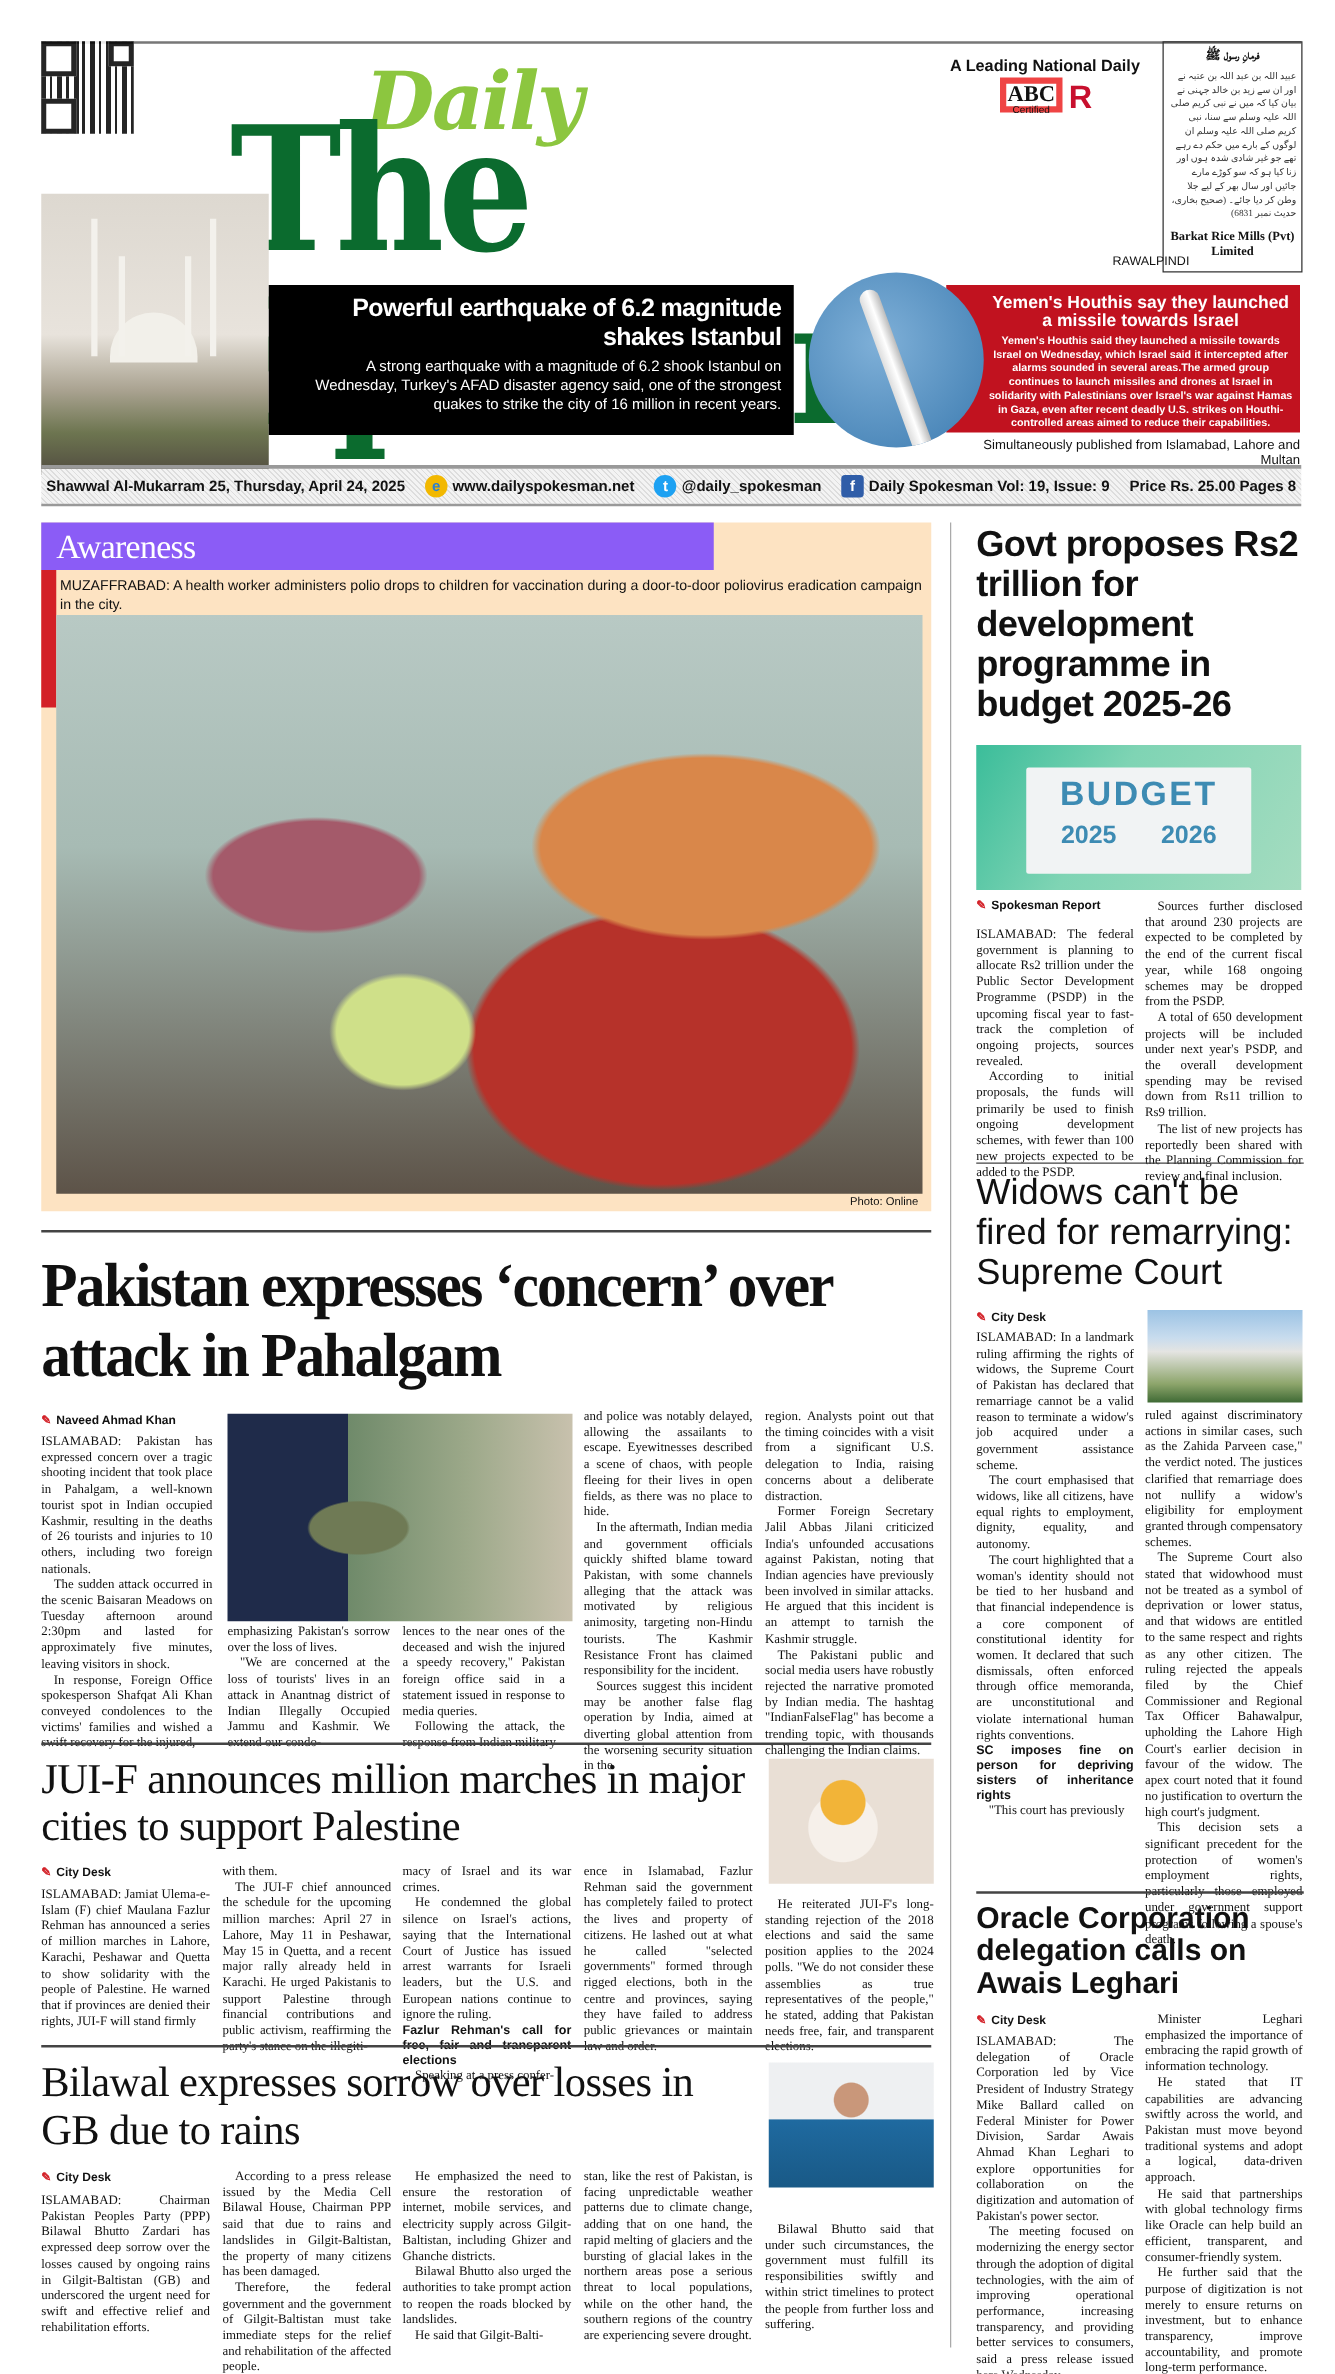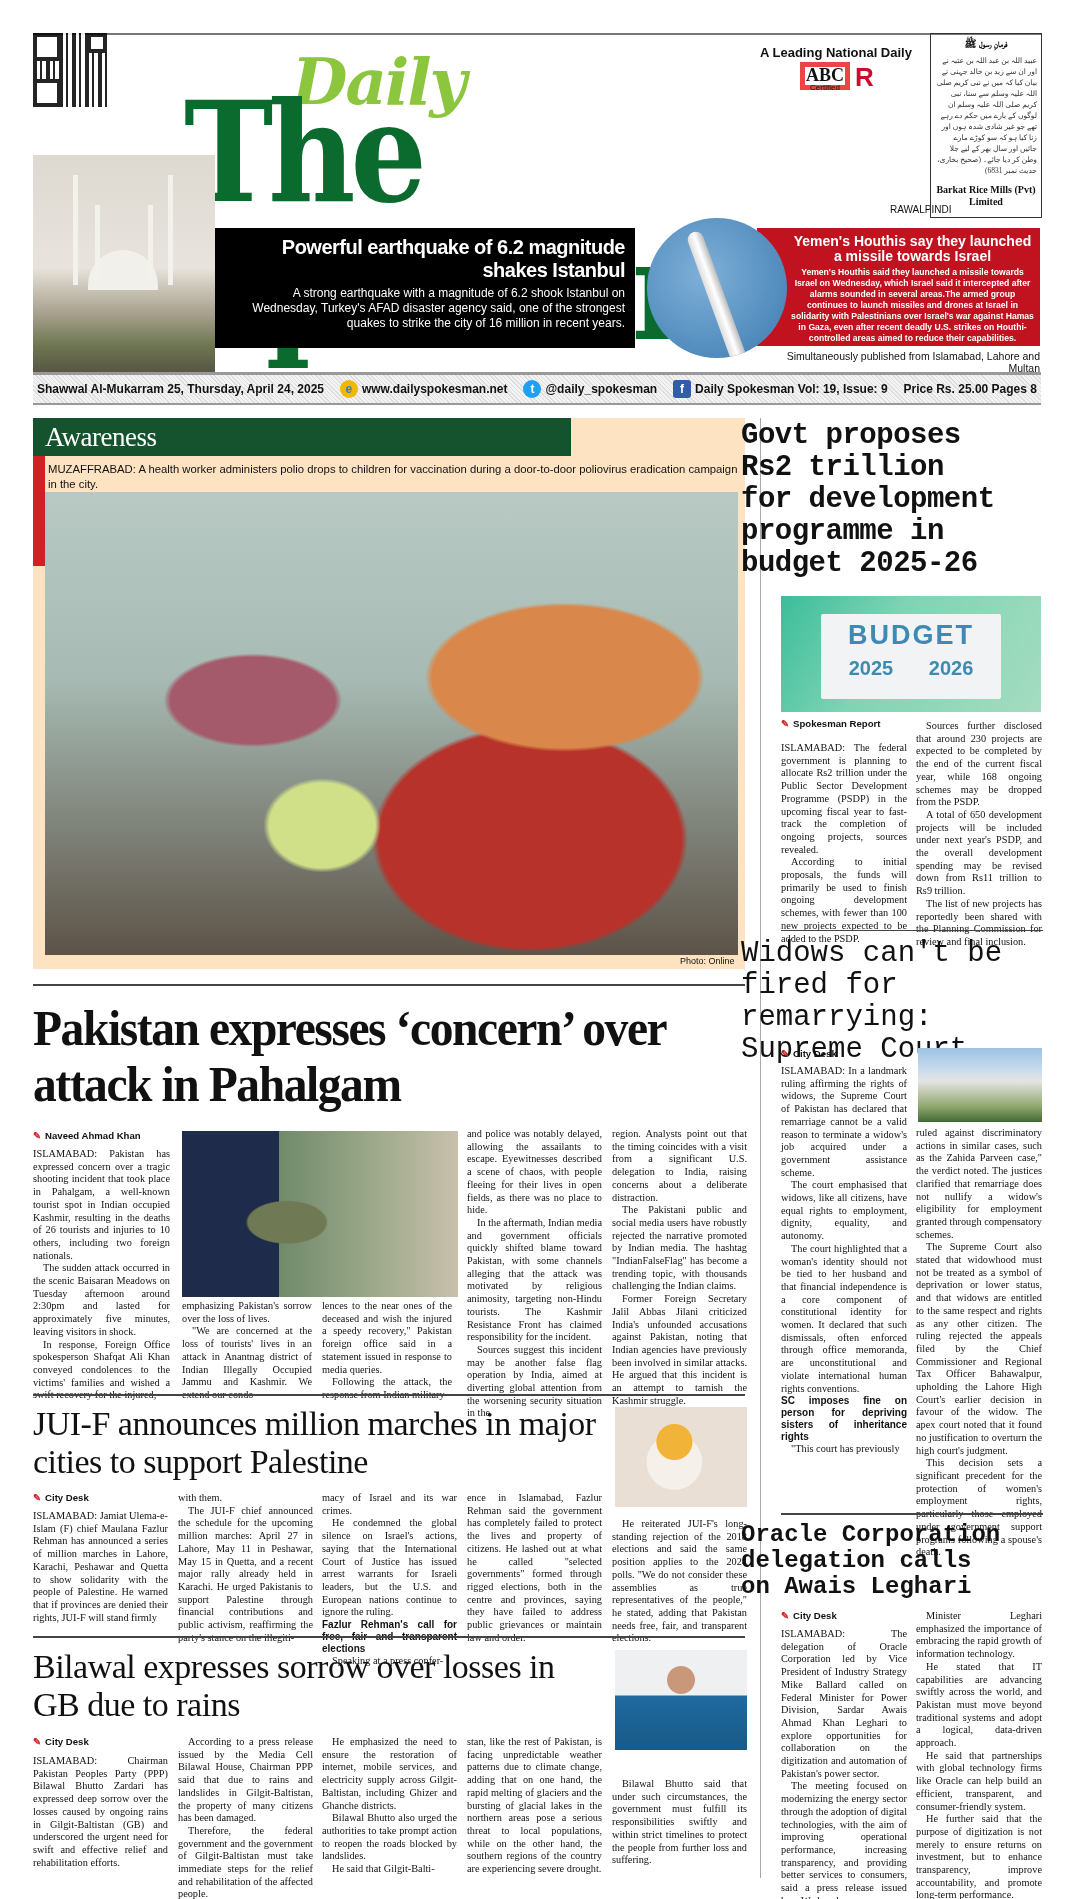--- a/index.html
+++ b/index.html
@@ -47,35 +47,35 @@
               background: repeating-linear-gradient(45deg,#ddd 0 1px,#f3f3f3 1px 3px); display:flex; align-items:center; justify-content:space-between; padding: 0 4px;
               font-family: "Liberation Sans", sans-serif; font-size: 12px; font-weight: bold; }
   .dateline .grp { display:flex; align-items:center; gap:4px; }
   .ico { display:inline-block; width:18px; height:18px; border-radius:50%; color:#fff; text-align:center; font-size:12px; line-height:18px; font-weight:bold; }
   .ico.ie { background:#f2b800; color:#2a7fd1; }
   .ico.tw { background:#1da1f2; }
   .ico.fb { background:#2f5da8; border-radius:3px; }
 
   
   .aware { left: 33px; top: 418px; width: 712px; height: 551px; background: #fde3c2; }
-  .aware-tab { left: 33px; top: 418px; width: 538px; height: 38px; background: #14532d; color: #fff; font-size: 27px; padding-left: 12px; line-height: 38px; font-family: "Liberation Serif", serif; letter-spacing: -0.5px; }
+  .aware-tab { left: 33px; top: 418px; width: 538px; height: 38px; background: #8b5cf6; color: #fff; font-size: 27px; padding-left: 12px; line-height: 38px; font-family: "Liberation Serif", serif; letter-spacing: -0.5px; }
   .aware-bar { left: 33px; top: 456px; width: 12px; height: 110px; background: #d32027; }
   .aware-cap { left: 48px; top: 462px; width: 690px; font-size: 11.3px; line-height: 15px; font-family: "Liberation Sans", sans-serif; }
   .polio-img { left: 45px; top: 492px; width: 693px; height: 463px; background:
         radial-gradient(ellipse at 30% 45%, #a45a6a 0 12%, transparent 13%),
         radial-gradient(ellipse at 75% 40%, #d9874a 0 18%, transparent 19%),
         radial-gradient(ellipse at 40% 72%, #cfe089 0 9%, transparent 10%),
         radial-gradient(ellipse at 70% 75%, #b6322a 0 22%, transparent 23%),
         linear-gradient(180deg, #b8c9c4 0%, #a7bbb4 40%, #5d5348 100%); }
   .photo-credit { left: 680px; top: 956px; font-size: 9px; font-family: "Liberation Sans", sans-serif; }
 
   .vrule { left: 760px; top: 418px; width: 1px; height: 1460px; background: #aaa; }
 
   
-  .rc-head { left: 741px; width: 262px; font-family: Liberation Mono, monospace; color: #111; }
+  .rc-head { left: 781px; width: 262px; font-family: Liberation Sans, sans-serif; color: #111; }
   .budget-h { top: 420px; font-size: 29px; line-height: 32px; font-weight: bold; letter-spacing: -0.5px; }
   .budget-img { left: 781px; top: 596px; width: 260px; height: 116px; background: linear-gradient(120deg,#3bbd9a,#7fd4b4 40%,#a5dcc0); }
   .budget-img .card { position:absolute; left:40px; top:18px; width:180px; height:85px; background:#f1f3f4; border-radius:2px; text-align:center; font-family:"Liberation Sans",sans-serif; font-weight:bold; color:#3d8bb3; }
   .budget-img .card .b1 { font-size:27px; letter-spacing:2px; margin-top:6px; }
   .budget-img .card .b2 { font-size:20px; margin-top:6px; word-spacing:30px; }
   .byline { font-family: "Liberation Sans", sans-serif; font-size: 9.6px; font-weight: bold; }
   .byline .pen { color: #d32027; margin-right: 4px; }
   .body-col { position:absolute; font-size: 10.3px; line-height: 12.7px; text-align: justify; font-family: "Liberation Serif", serif; hyphens: auto; }
   .body-col p { text-indent: 10px; }
   .body-col p.first { text-indent: 0; }
@@ -227,22 +227,22 @@
   <p class="first">lences to the near ones of the deceased and wish the injured a speedy recovery," Pakistan foreign office said in a statement issued in response to media queries.</p>
     <p>Following the attack, the response from Indian military</p>
 </div>
 <div class="body-col" style="left:467px;top:1128px;width:135px;">
   <p class="first">and police was notably delayed, allowing the assailants to escape. Eyewitnesses described a scene of chaos, with people fleeing for their lives in open fields, as there was no place to hide.</p>
     <p>In the aftermath, Indian media and government officials quickly shifted blame toward Pakistan, with some channels alleging that the attack was motivated by religious animosity, targeting non-Hindu tourists. The Kashmir Resistance Front has claimed responsibility for the incident.</p>
     <p>Sources suggest this incident may be another false flag operation by India, aimed at diverting global attention from the worsening security situation in the</p>
 </div>
 <div class="body-col" style="left:612px;top:1128px;width:135px;">
   <p class="first">region. Analysts point out that the timing coincides with a visit from a significant U.S. delegation to India, raising concerns about a deliberate distraction.</p>
+    <p>Former Foreign Secretary Jalil Abbas Jilani criticized India's unfounded accusations against Pakistan, noting that Indian agencies have previously been involved in similar attacks. He argued that this incident is an attempt to tarnish the Kashmir struggle.</p>
     <p>The Pakistani public and social media users have robustly rejected the narrative promoted by Indian media. The hashtag "IndianFalseFlag" has become a trending topic, with thousands challenging the Indian claims.</p>
-    <p>Former Foreign Secretary Jalil Abbas Jilani criticized India's unfounded accusations against Pakistan, noting that Indian agencies have previously been involved in similar attacks. He argued that this incident is an attempt to tarnish the Kashmir struggle.</p>
 </div>
 <div class="hr" style="left:33px;top:1394px;width:712px;"></div>
 
 <div class="abs jui-h">JUI-F announces million marches in major cities to support Palestine</div>
 <div class="abs jui-img"></div>
 <div class="abs byline" style="left:33px;top:1492px;"><span class="pen">✎</span><span>City Desk</span></div>
 <div class="body-col" style="left:33px;top:1510px;width:135px;">
   <p class="first">ISLAMABAD: Jamiat Ulema-e-Islam (F) chief Maulana Fazlur Rehman has announced a series of million marches in Lahore, Karachi, Peshawar and Quetta to show solidarity with the people of Palestine. He warned that if provinces are denied their rights, JUI-F will stand firmly</p>
 </div>
 <div class="body-col" style="left:178px;top:1492px;width:135px;">

